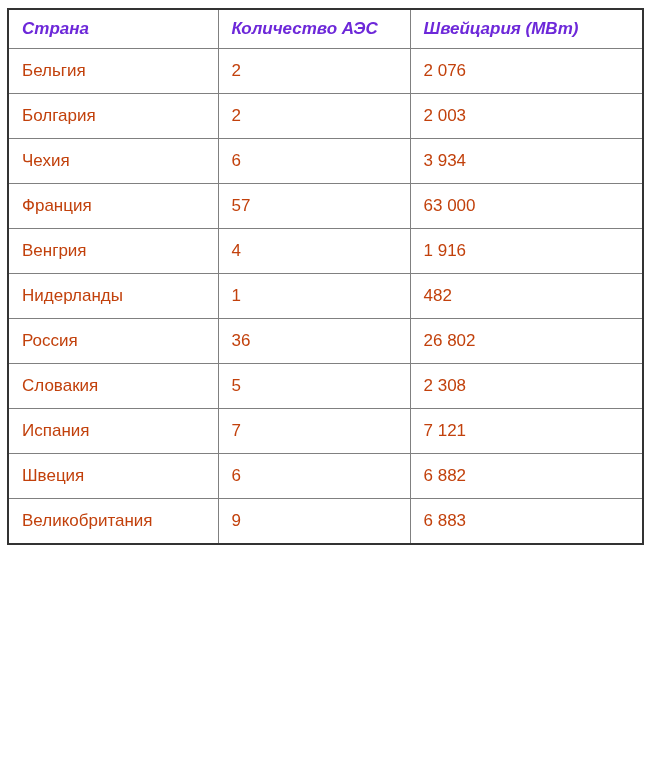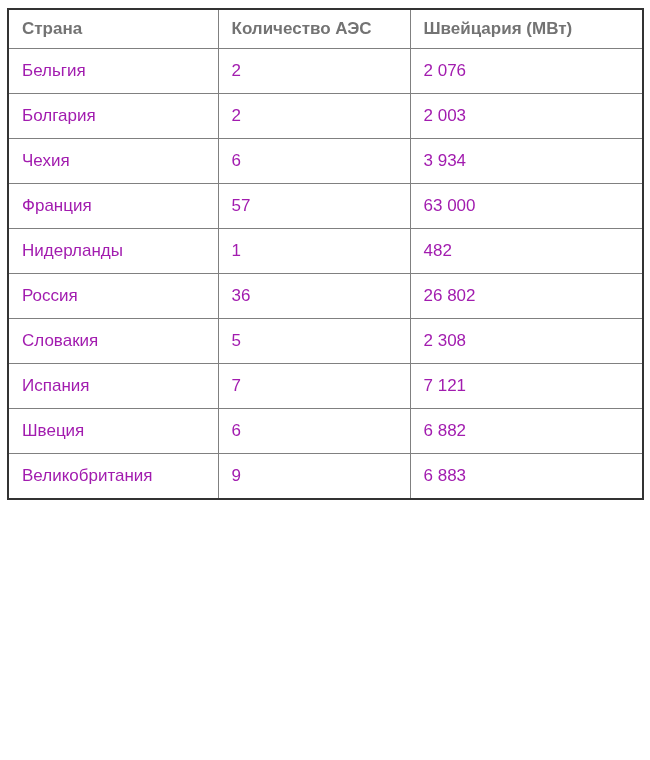--- a/index.html
+++ b/index.html
@@ -27,27 +27,28 @@
     text-align: left;
     vertical-align: middle;
     padding: 0 8px 0 13px;
     overflow: hidden;
     white-space: nowrap;
   }
   table.data-table th {
     height: 38px;
     font-size: 17px;
     font-weight: bold;
-    color: #737373;
+    color: #6d28d9;
+    font-style: italic;
   }
   table.data-table td {
     height: 44px;
     font-size: 17px;
     font-weight: normal;
-    color: #a21caf;
+    color: #c2410c;
   }
   col.c-country  { width: 210px; }
   col.c-count    { width: 192px; }
   col.c-capacity { width: 233px; }
 </style>
 </head>
 <body>
 
 <div class="page">
   <table class="data-table">
@@ -78,20 +79,25 @@
           <td>Чехия</td>
           <td>6</td>
           <td>3 934</td>
         </tr>
         <tr>
           <td>Франция</td>
           <td>57</td>
           <td>63 000</td>
         </tr>
         <tr>
+          <td>Венгрия</td>
+          <td>4</td>
+          <td>1 916</td>
+        </tr>
+        <tr>
           <td>Нидерланды</td>
           <td>1</td>
           <td>482</td>
         </tr>
         <tr>
           <td>Россия</td>
           <td>36</td>
           <td>26 802</td>
         </tr>
         <tr>

